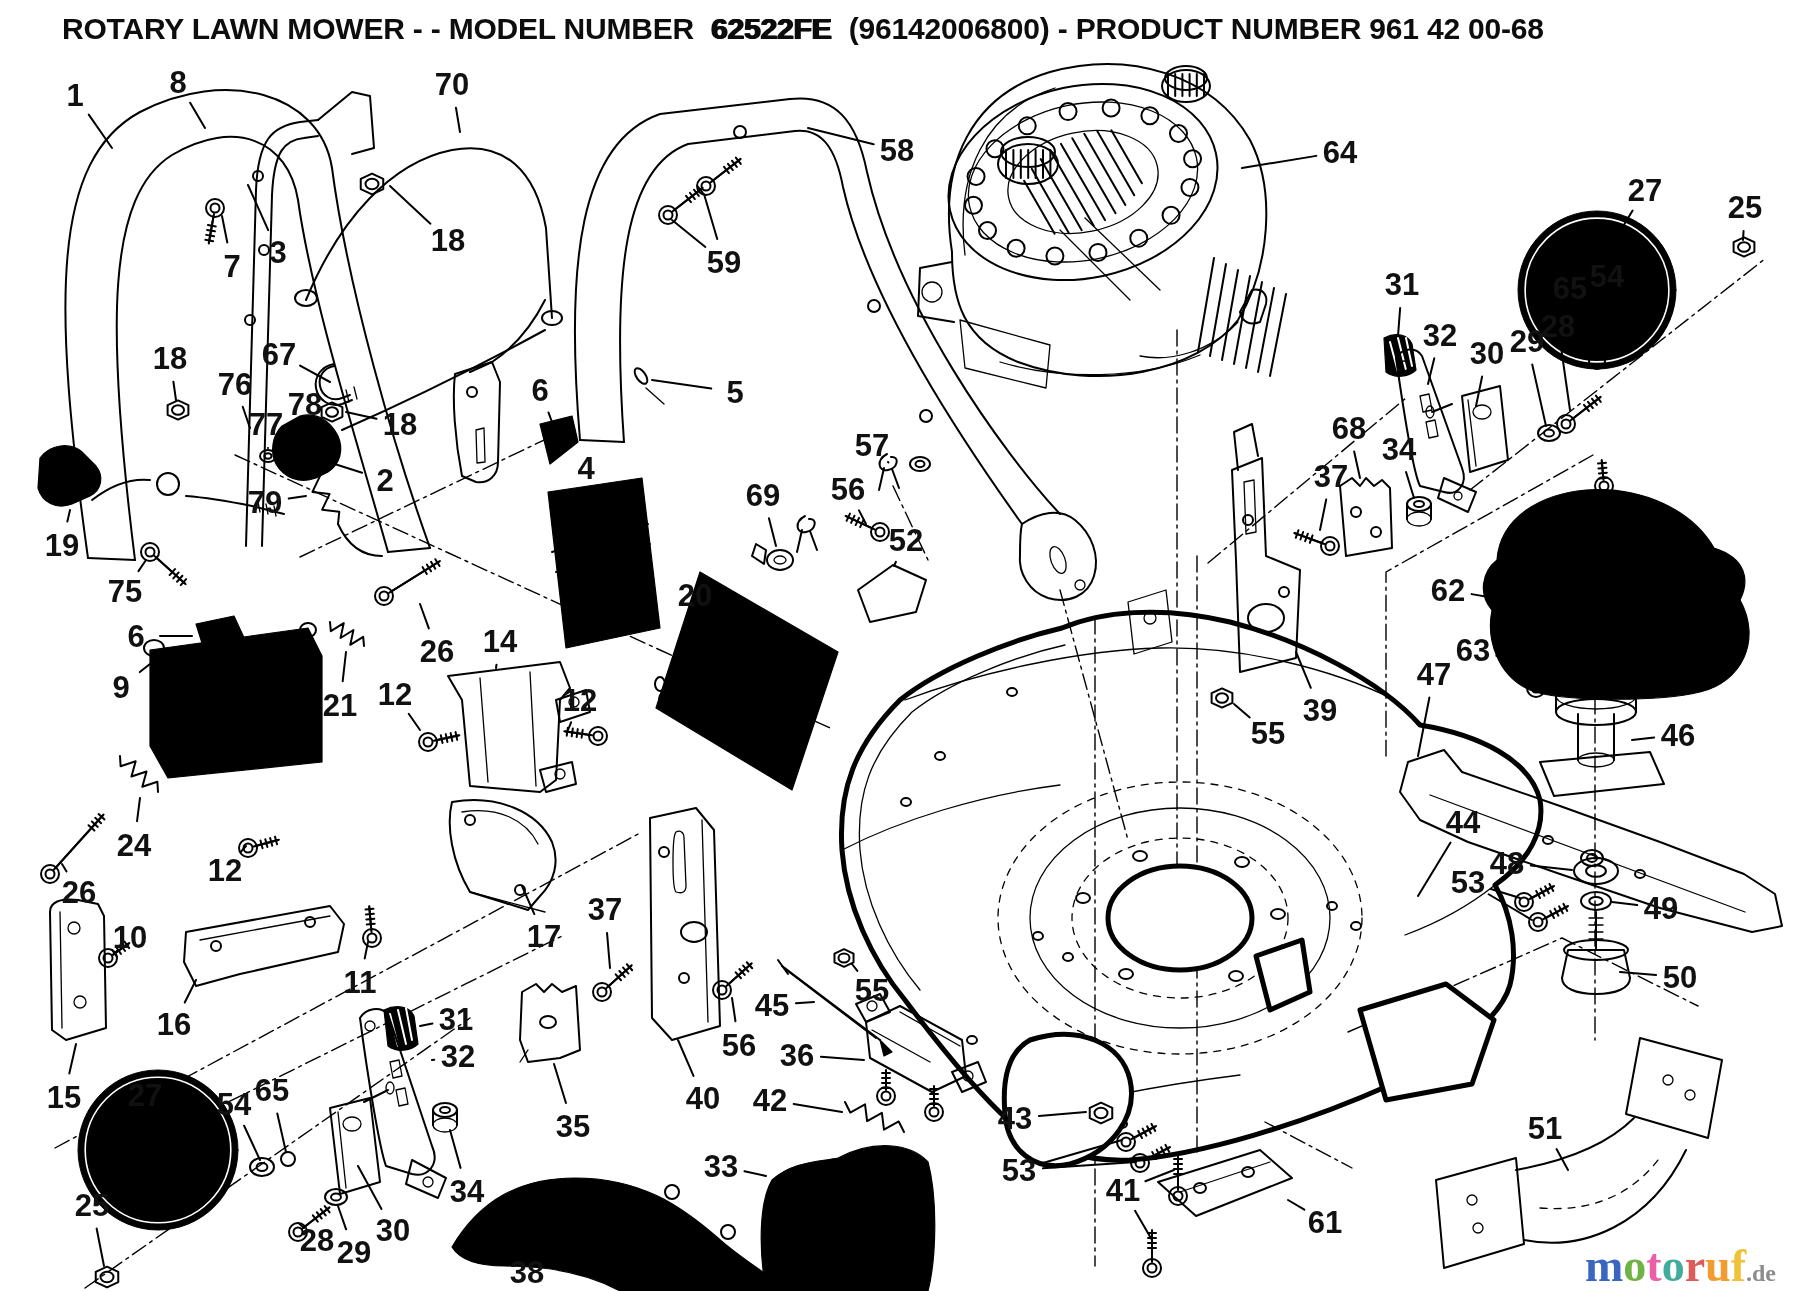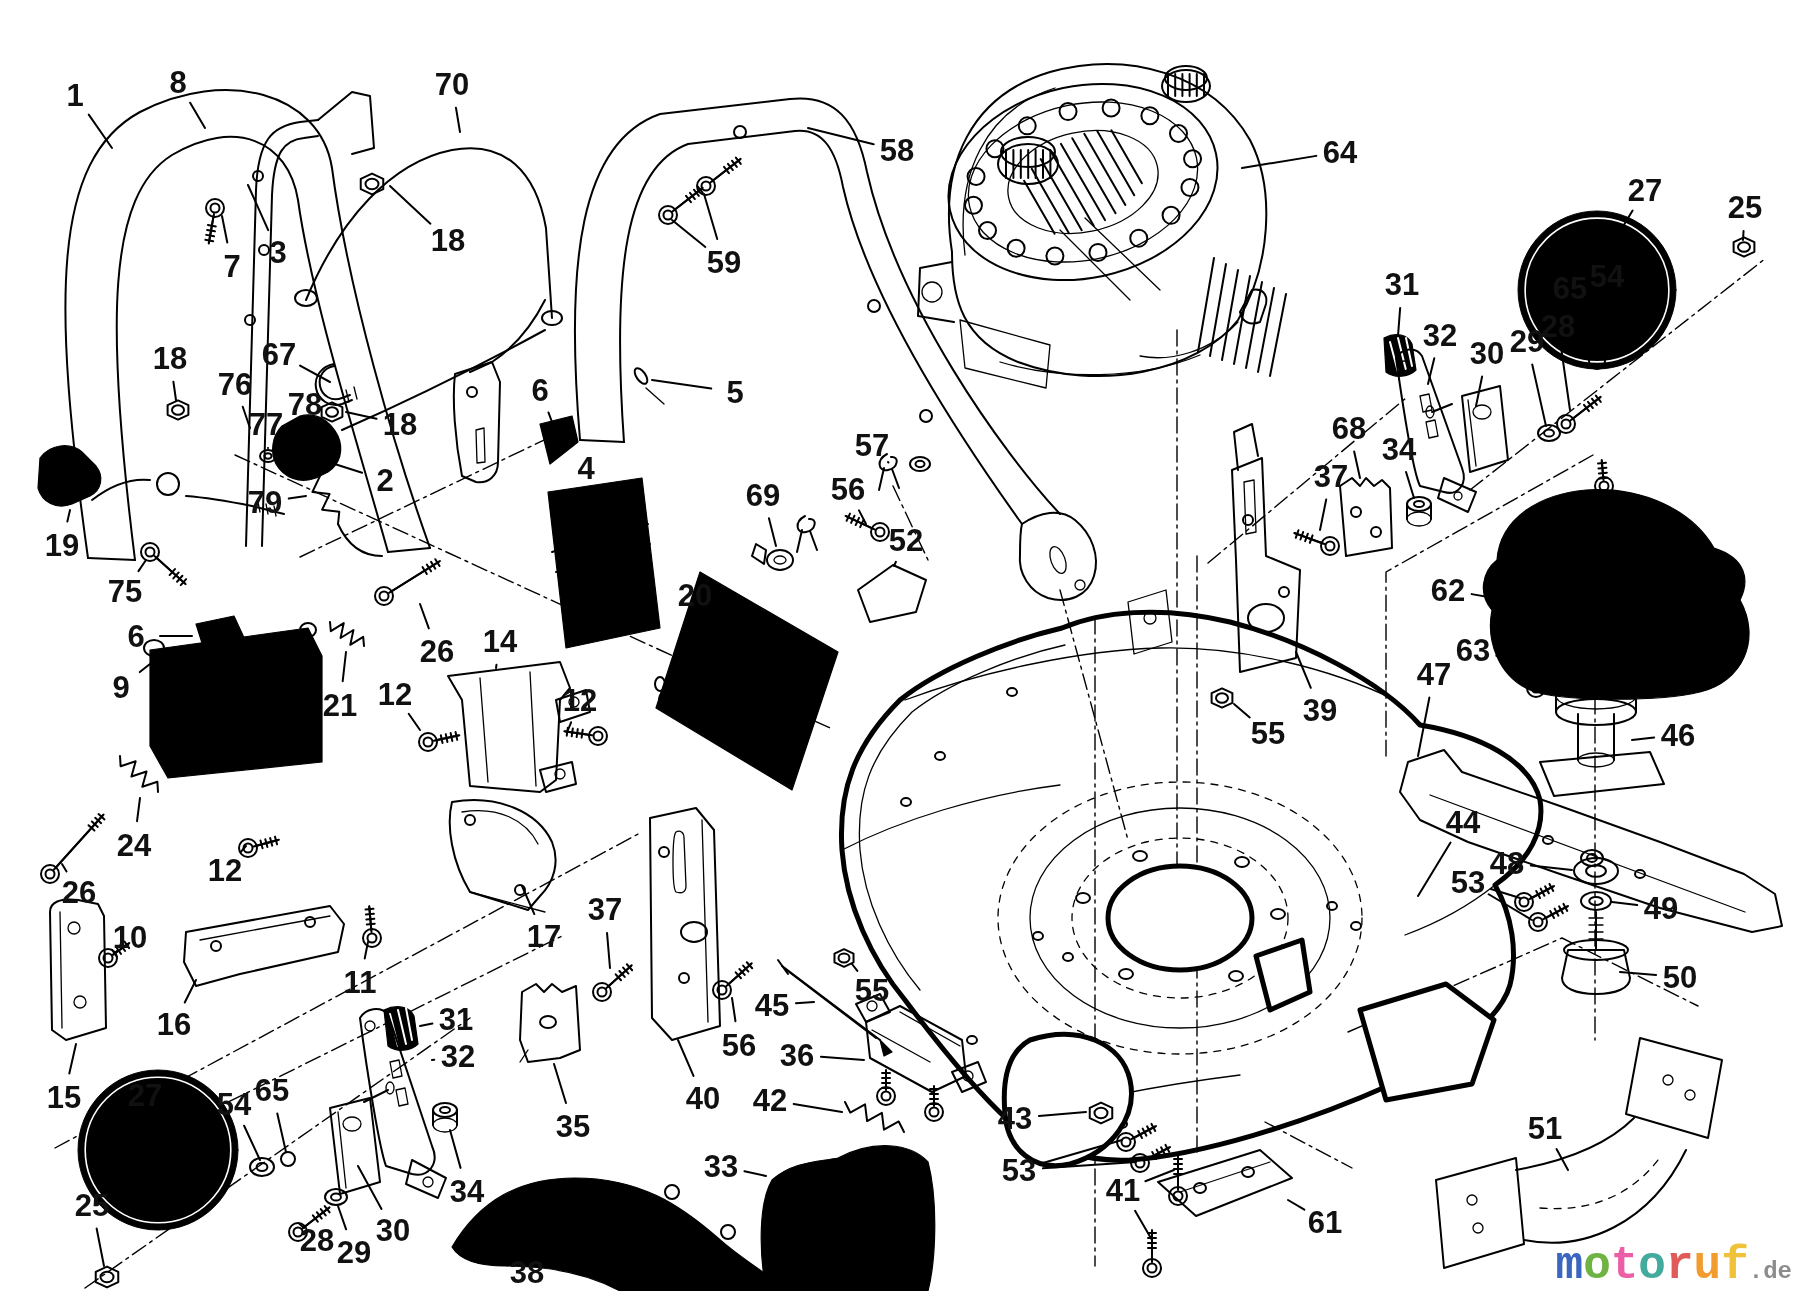--- a/index.html
+++ b/index.html
@@ -12,21 +12,21 @@
   .wfill{fill:#fff;}
   .thick{stroke-width:5;}
   .thin{stroke-width:1.3;}
   .dash{stroke-width:1.4;stroke-dasharray:16 5 3 5;}
   .dash2{stroke-width:1.3;stroke-dasharray:7 7;}
   .wline{stroke:#fff;}
   .title{position:absolute;left:62px;top:12px;white-space:nowrap;font-size:30px;font-weight:bold;
          letter-spacing:-0.2px;color:#0d0d0d;}
   .t-model{margin:0 9px;text-shadow:0.9px 0 currentColor,-0.9px 0 currentColor;}
   .t-seg{display:inline;}
-  .watermark{position:absolute;right:8px;bottom:2px;font-family:Liberation Mono, monospace;
+  .watermark{position:absolute;right:24px;bottom:2px;font-family:Liberation Serif, serif;
              font-weight:bold;font-size:46px;line-height:1;white-space:nowrap;}
   .watermark .wm-suffix{font-size:24px;font-weight:bold;}
   .lbl{font-family:"Liberation Sans",sans-serif;font-size:31px;font-weight:bold;fill:#111;stroke:none;}
 </style>
 </head>
 <body>
 
 <div class="stage">
 
 <svg id="art" width="1800" height="1291" viewBox="0 0 1800 1291">
@@ -1183,18 +1183,23 @@
           <line x1="138.46035548406837" y1="571.12995142828" x2="146" y2="560" stroke-width="1.4"></line>
           <text x="125" y="591" class="lbl" text-anchor="middle" dominant-baseline="central">75</text>
         </g>
         <g>
           <line x1="160" y1="636" x2="192" y2="636" stroke-width="1.4"></line>
           <text x="136" y="636" class="lbl" text-anchor="middle" dominant-baseline="central">6</text>
         </g>
       </g>
 </svg>
 
+<div class="title">
+  <span class="t-seg">ROTARY LAWN MOWER - - MODEL NUMBER</span>
+  <span class="t-seg t-model">62522FE</span>
+  <span class="t-seg">(96142006800) - PRODUCT NUMBER 961 42 00-68</span>
+</div>
 
 <div class="watermark">
   <span id="wm-letters"><span style="color: rgb(59, 102, 192);">m</span><span style="color: rgb(111, 179, 69);">o</span><span style="color: rgb(236, 95, 166);">t</span><span style="color: rgb(67, 171, 158);">o</span><span style="color: rgb(224, 90, 90);">r</span><span style="color: rgb(242, 155, 46);">u</span><span style="color: rgb(239, 194, 58);">f</span></span><span class="wm-suffix" style="color: rgb(140, 140, 140);">.de</span>
 </div>
 
 </div>
 
 </body></html>

